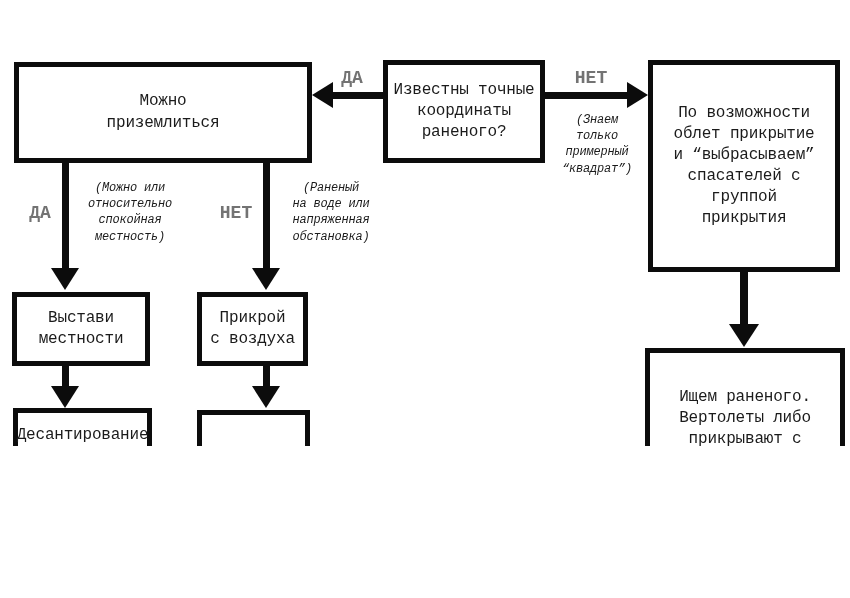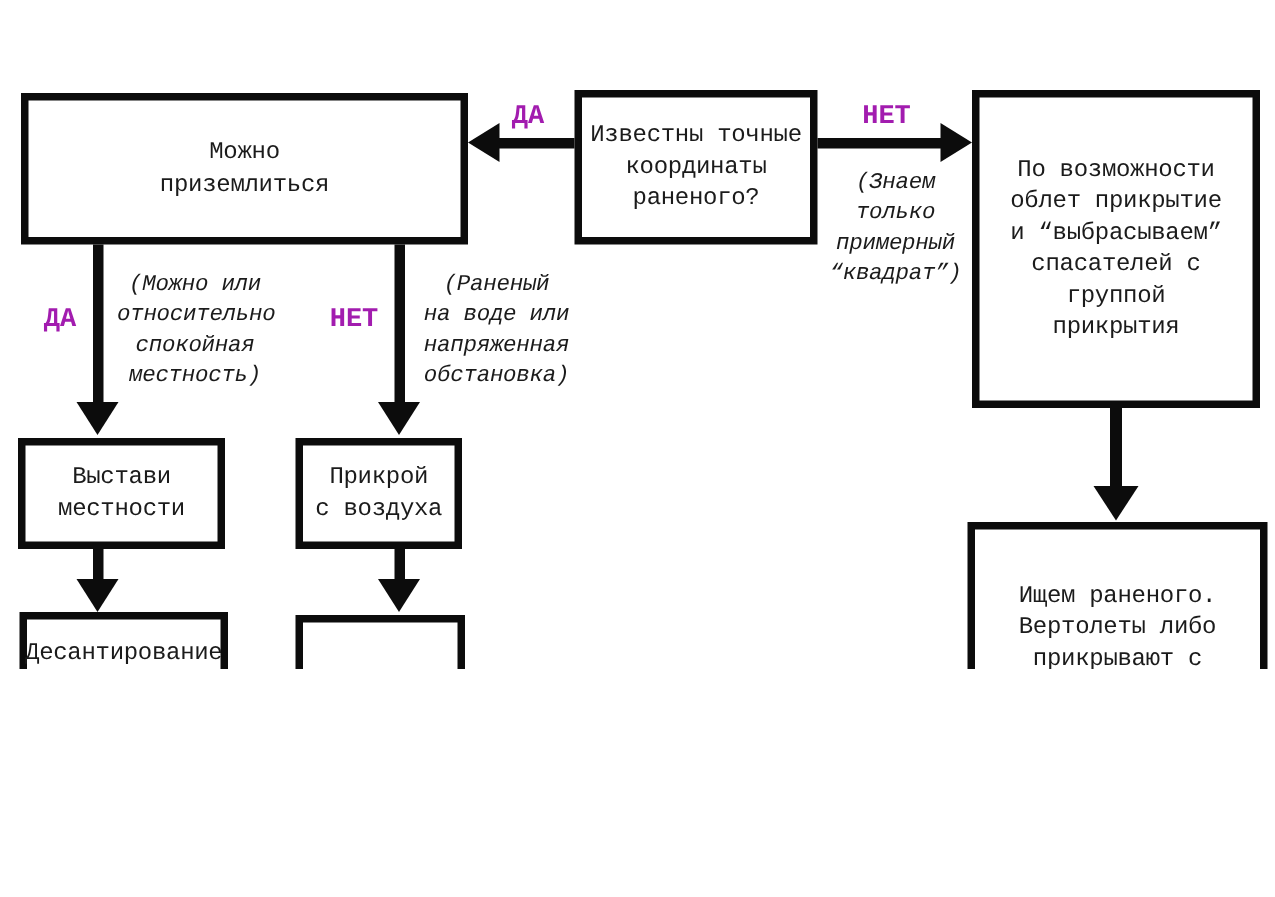--- a/index.html
+++ b/index.html
@@ -31,26 +31,26 @@
   .arrow.a-left  { border-top: 13px solid transparent; border-bottom: 13px solid transparent; border-right: 21px solid #0c0c0c; }
   .arrow.a-right { border-top: 13px solid transparent; border-bottom: 13px solid transparent; border-left: 21px solid #0c0c0c; }
   .arrow.a-down  { border-left: 14px solid transparent; border-right: 14px solid transparent; border-top: 22px solid #0c0c0c; }
   .arrow.a-down-big { border-left: 15px solid transparent; border-right: 15px solid transparent; border-top: 23px solid #0c0c0c; }
   .edge-label {
     position: absolute;
     font-weight: bold;
     font-size: 18px;
     text-align: center;
     letter-spacing: 0;
-    color: #a21caf;
+    color: #737373;
   }
   .note {
     position: absolute;
     font-style: italic;
-    font-size: 15px;
+    font-size: 12px;
     line-height: 1.35;
     text-align: center;
     white-space: pre-line;
     letter-spacing: -0.2px;
     color: #1b1b1b;
   }
 
   
   #node-can-land      { left: 14px;  top: 62px;  width: 298px; height: 101px; }
   #node-known-coords  { left: 383px; top: 60px;  width: 162px; height: 103px; }

